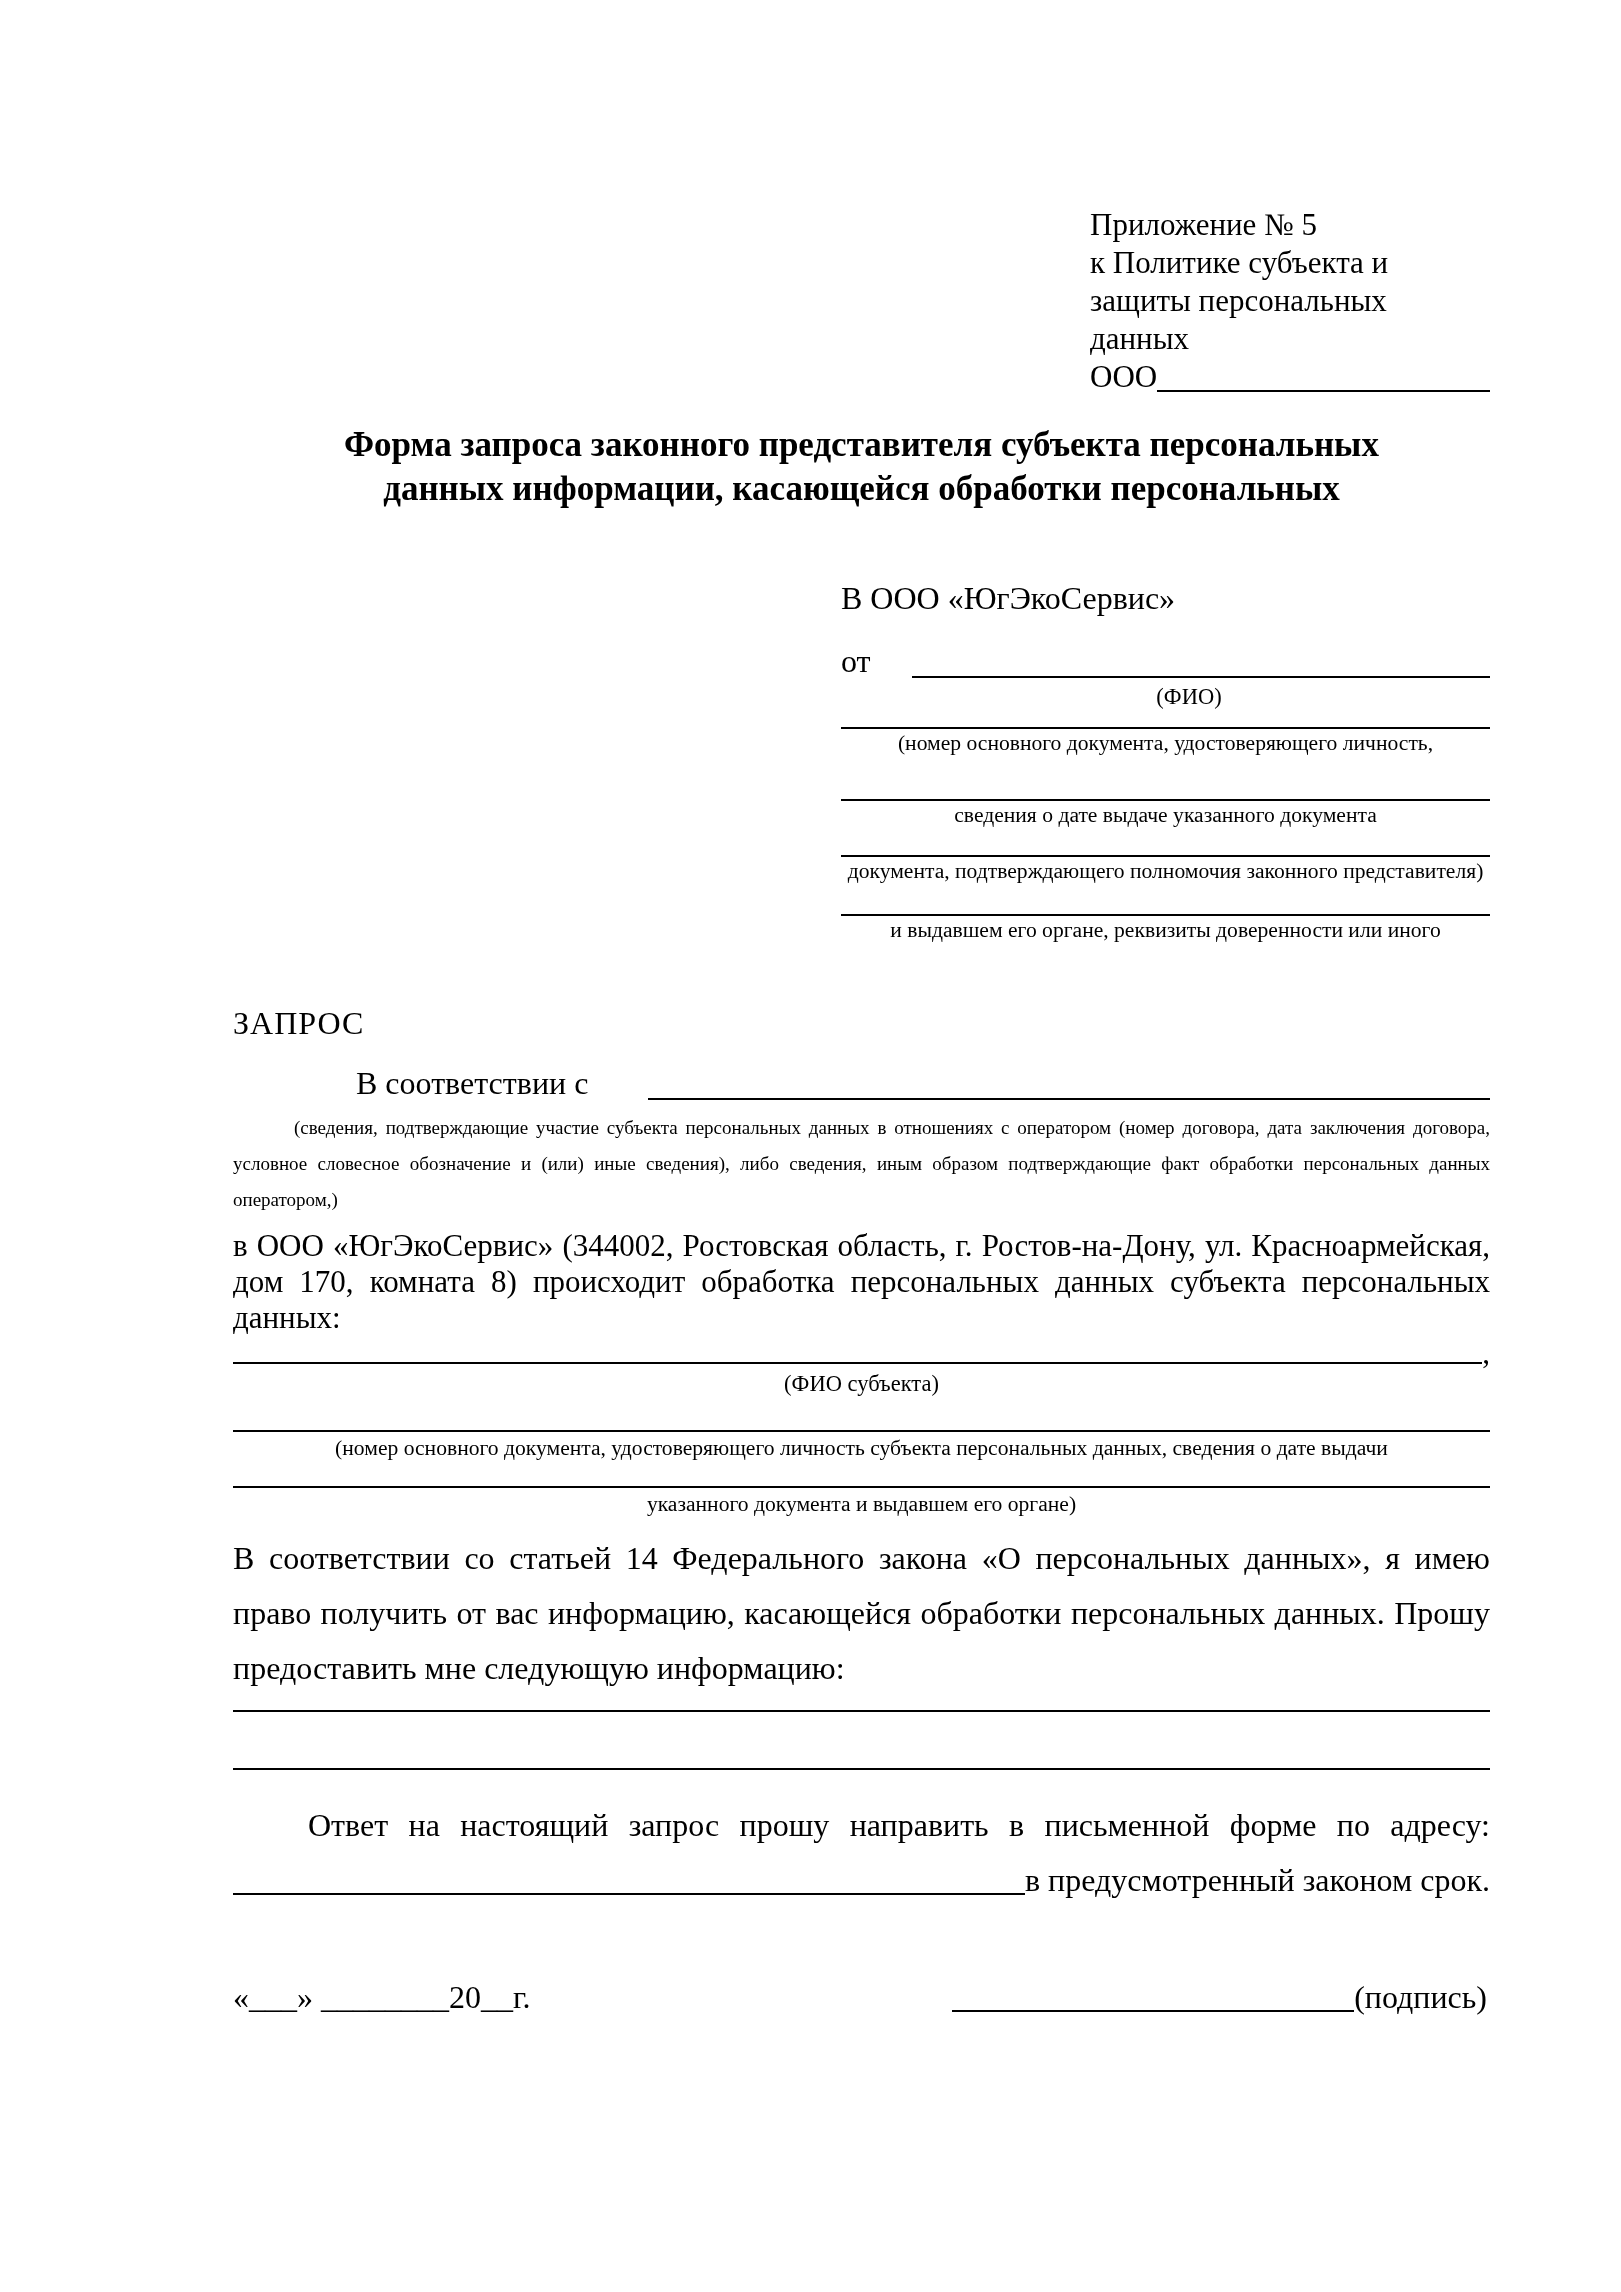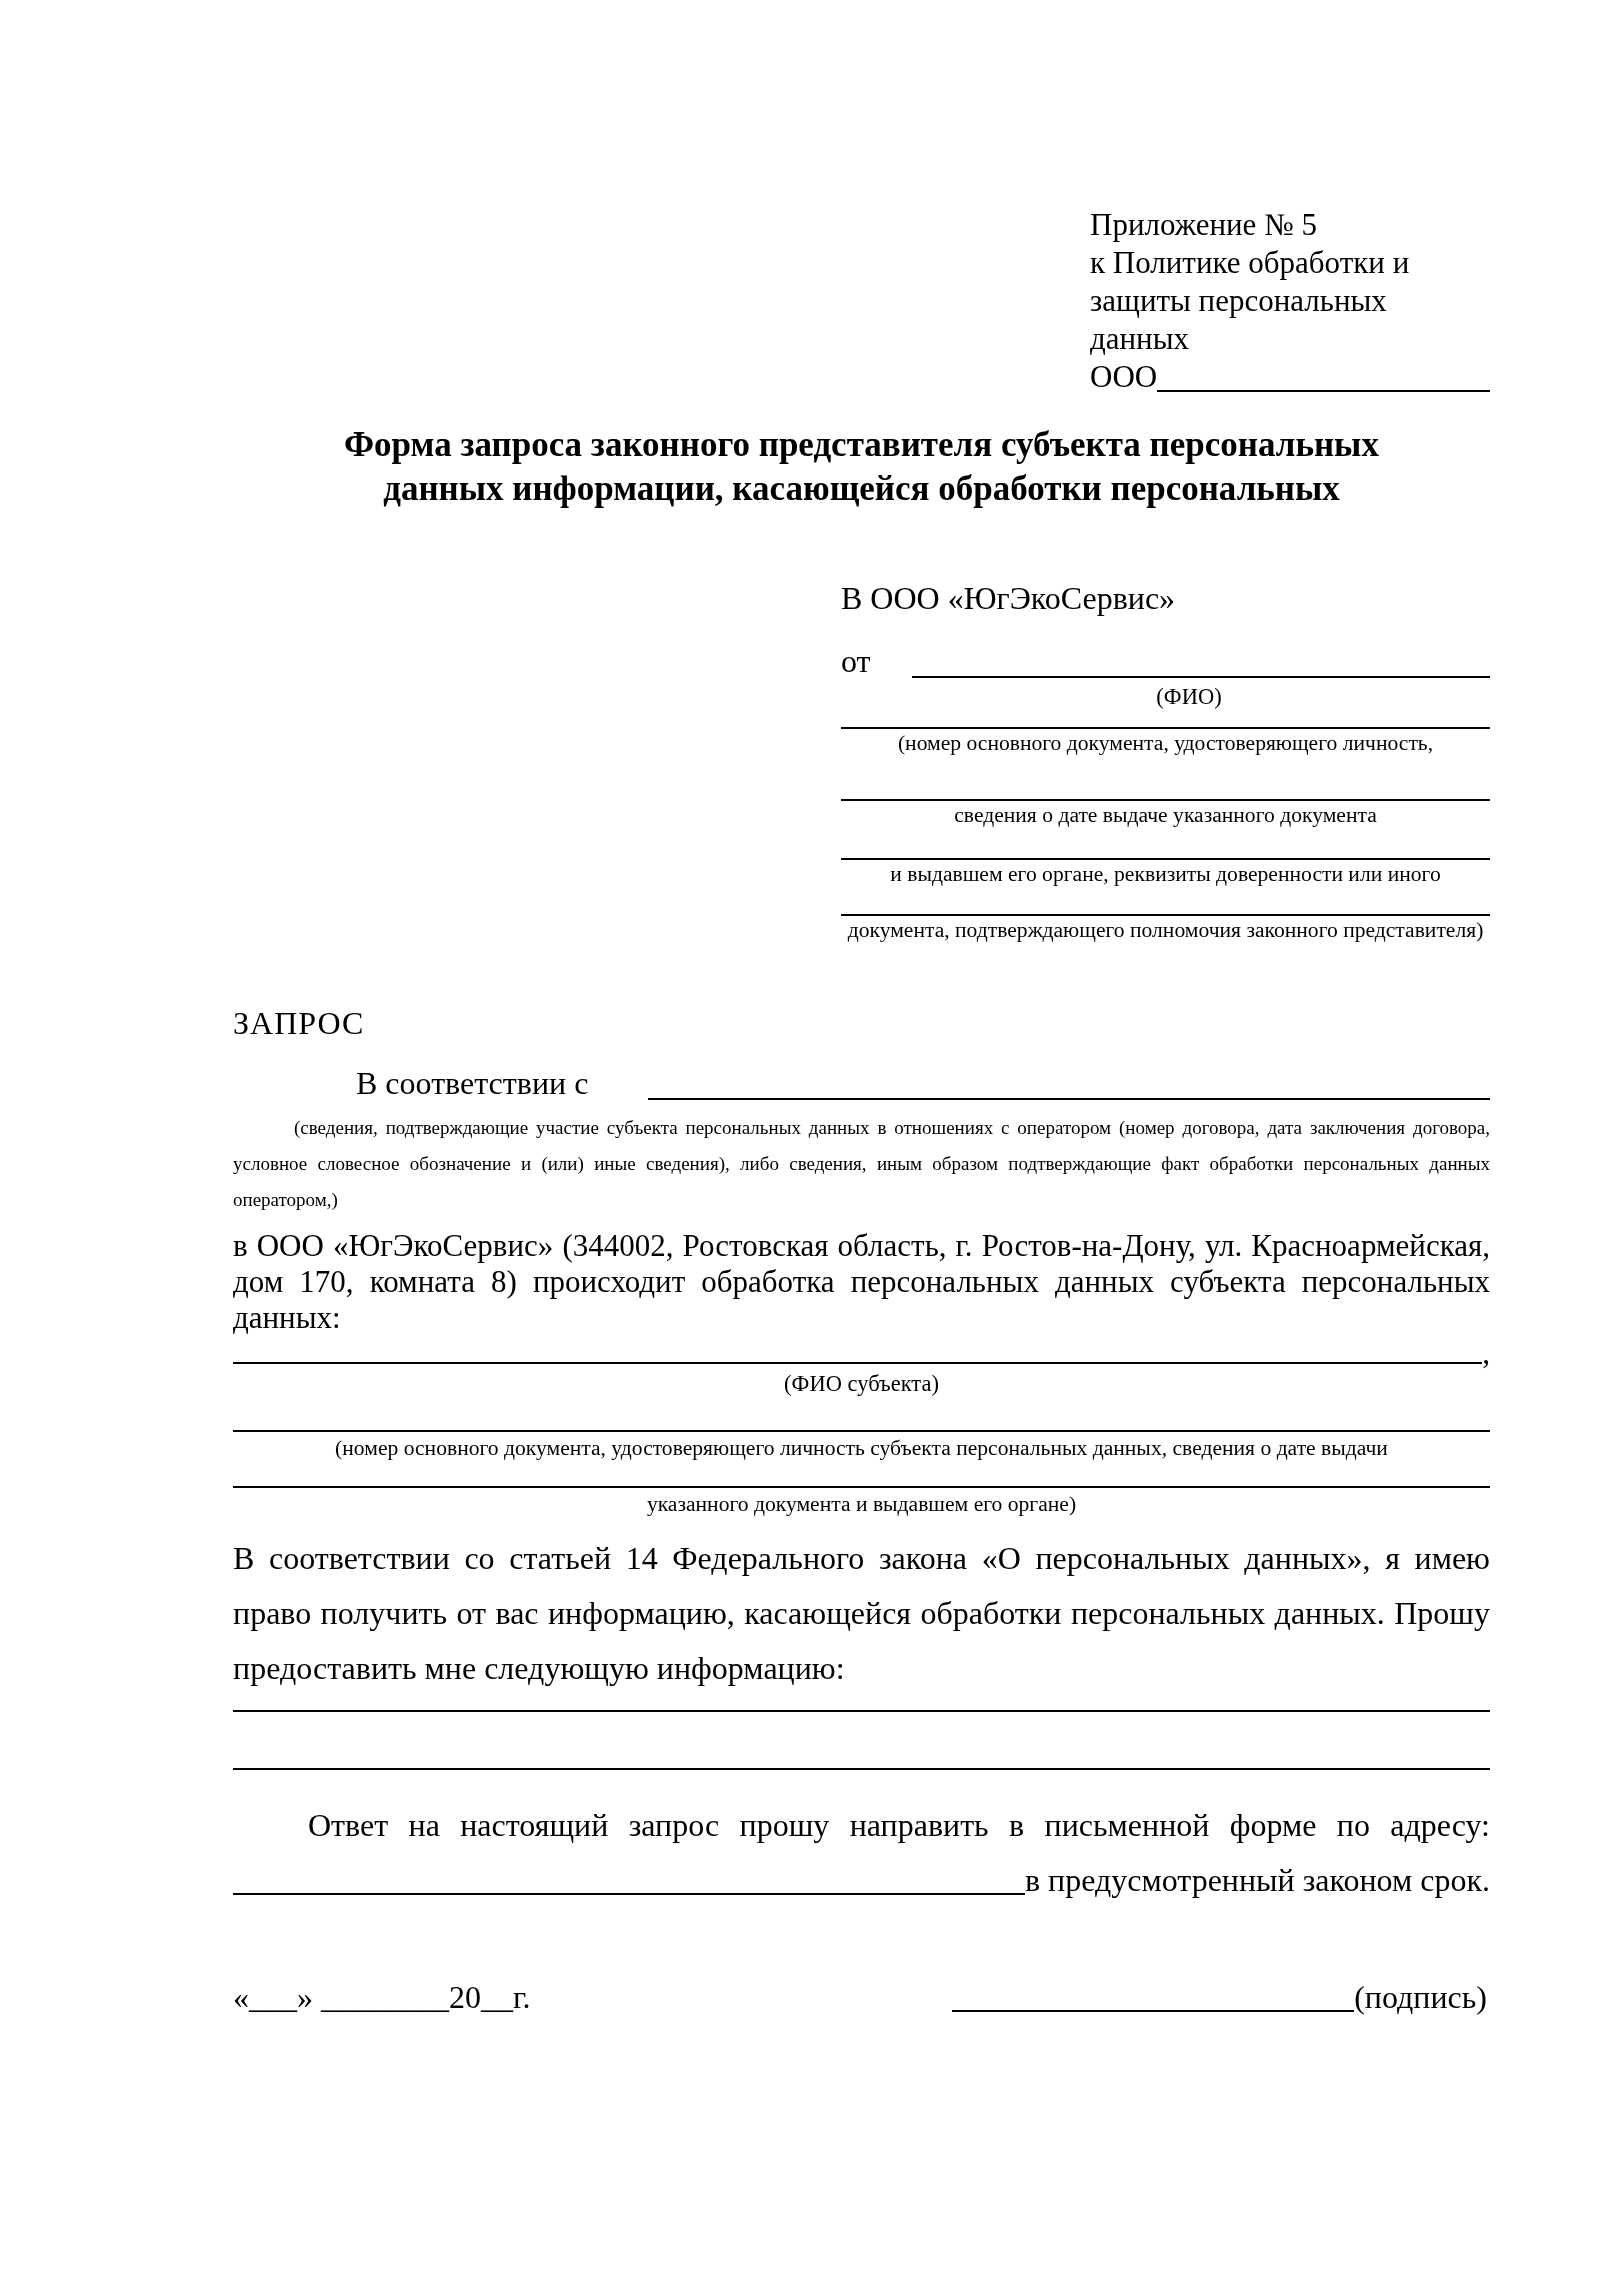--- a/index.html
+++ b/index.html
@@ -103,21 +103,21 @@
   .sig-group .ln { width: 402px; border-bottom: 2.9px solid #000; margin-bottom: 5.9px; }
   .sig-group .sig-cap { white-space: nowrap; }
 </style>
 </head>
 <body>
 
 <div class="page">
 
   <div class="appendix">
     <div>Приложение № 5</div>
-    <div>к Политике обработки и</div>
+    <div>к Политике субъекта и</div>
     <div>защиты персональных данных</div>
     <div class="appendix-ooo-row">
       <span>ООО</span>
       <span class="ln"></span>
     </div>
   </div>
 
   <div class="doc-title">
     <div>Форма запроса законного представителя субъекта персональных</div>
     <div>данных информации, касающейся обработки персональных</div>
@@ -132,27 +132,27 @@
     <div class="fio-cap">(ФИО)</div>
 
     <div class="fgroup g1">
       <div class="fline"></div>
       <div class="fcap">(номер основного документа, удостоверяющего личность,</div>
     </div>
     <div class="fgroup g2">
       <div class="fline"></div>
       <div class="fcap">сведения о дате выдаче указанного документа</div>
     </div>
+    <div class="fgroup g4">
+      <div class="fline"></div>
+      <div class="fcap">документа, подтверждающего полномочия законного представителя)</div>
+    </div>
     <div class="fgroup g3">
       <div class="fline"></div>
       <div class="fcap">и выдавшем его органе, реквизиты доверенности или иного</div>
-    </div>
-    <div class="fgroup g4">
-      <div class="fline"></div>
-      <div class="fcap">документа, подтверждающего полномочия законного представителя)</div>
     </div>
   </div>
 
   <div class="zapros">ЗАПРОС</div>
 
   <div class="accordance-row">
     <span class="indent"></span>
     <span>В соответствии с</span>
     <span class="ln"></span>
   </div>

